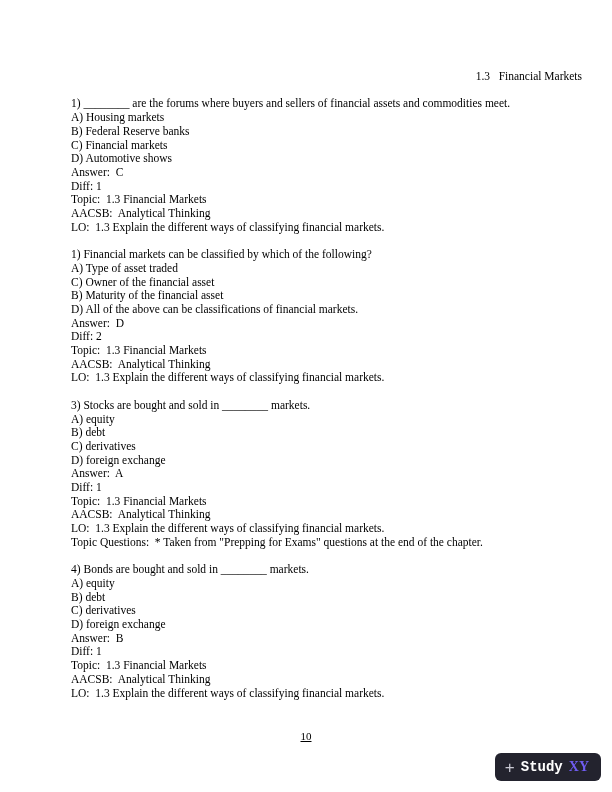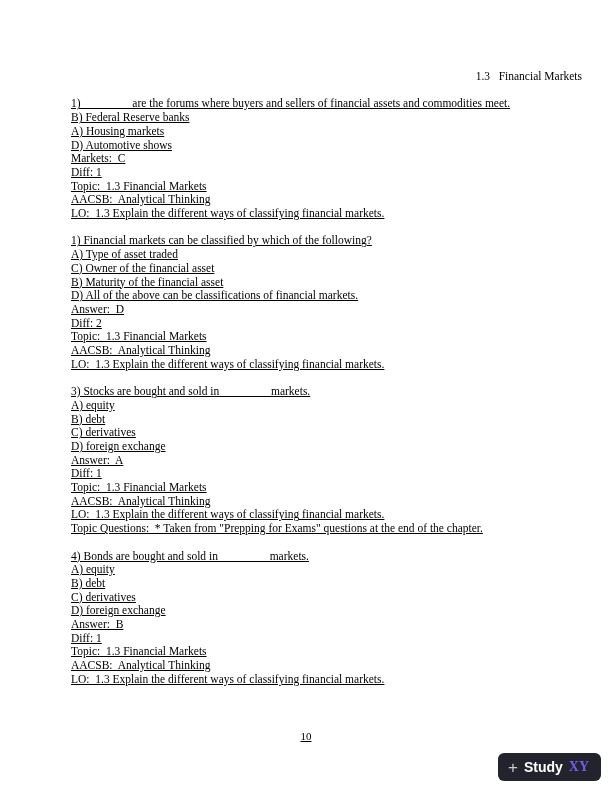--- a/index.html
+++ b/index.html
@@ -23,21 +23,20 @@
     font-size: 11.5px;
     line-height: 13.7px;
   }
   .section-title {
     white-space: pre-wrap;
     margin-bottom: 13.7px;
     text-align: right;
   }
   .question-block {
     margin-bottom: 13.7px;
-    text-decoration: underline;
   }
   .line {
     white-space: pre-wrap;
   }
   .page-number {
     position: absolute;
     top: 730px;
     left: 0;
     width: 100%;
     text-align: center;
@@ -60,35 +59,36 @@
     font-weight: bold;
     font-size: 14px;
     cursor: pointer;
   }
   .brand-badge .plus {
     color: #c9c9d4;
     font-weight: normal;
     font-size: 17px;
     line-height: 1;
   }
-  .brand-badge .study { color: #ffffff; }
+  .brand-badge .study { color: #ffffff; font-family: Liberation Mono, monospace; }
   .brand-badge .xy { color: #6f5cf1; font-family: Liberation Serif, serif; }
 </style>
 </head>
 <body>
 
 <div class="content">
   <div class="section-title">1.3   Financial Markets</div>
   <div id="questions">
       <div class="question-block">
         <div class="line">1) ________ are the forums where buyers and sellers of financial assets and commodities meet.</div>
+        <div class="line">A) Housing markets</div>
         <div class="line">B) Federal Reserve banks</div>
-        <div class="line">A) Housing markets</div>
+        <div class="line">C) Financial markets</div>
         <div class="line">D) Automotive shows</div>
-        <div class="line">Markets:  C</div>
+        <div class="line">Answer:  C</div>
         <div class="line">Diff: 1</div>
         <div class="line">Topic:  1.3 Financial Markets</div>
         <div class="line">AACSB:  Analytical Thinking</div>
         <div class="line">LO:  1.3 Explain the different ways of classifying financial markets.</div>
       </div>
       <div class="question-block">
         <div class="line">1) Financial markets can be classified by which of the following?</div>
         <div class="line">A) Type of asset traded</div>
         <div class="line">C) Owner of the financial asset</div>
         <div class="line">B) Maturity of the financial asset</div>

